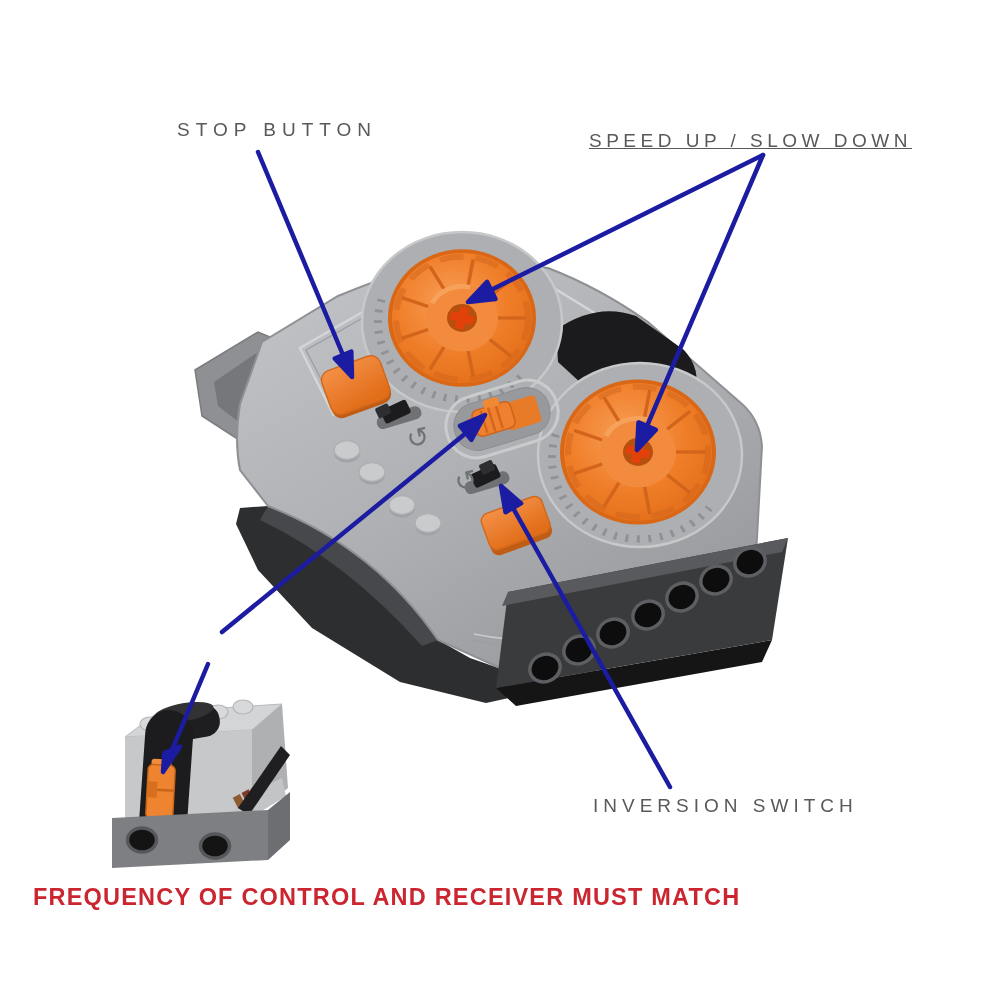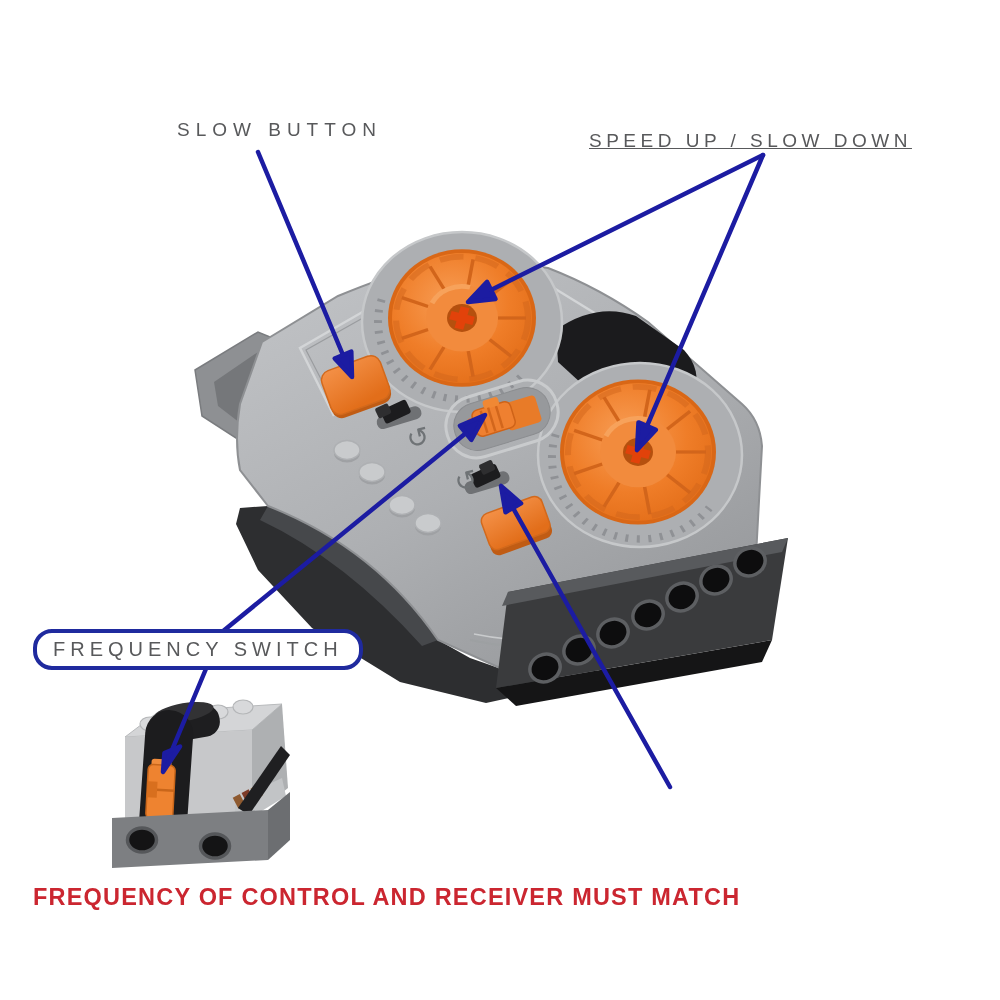--- a/index.html
+++ b/index.html
@@ -266,23 +266,21 @@
       <line x1="208" y1="664" x2="172" y2="750"></line>
       <polygon points="163,772 164.4,753.1 180,746.5"></polygon>
     </g>
     <g>
       <line x1="670" y1="787" x2="513" y2="508"></line>
       <polygon points="501,486 505.5,512.2 521.1,503.4"></polygon>
     </g>
   </g>
 </svg>
 
-  <div class="lbl" style="left:177px;top:119px;">SLOW BUTTON</div>
+  <div class="lbl" style="left:177px;top:119px;">STOP BUTTON</div>
 
   <div class="lbl lbl-speed" style="left:589px;top:130px;">SPEED UP / SLOW DOWN</div>
 
-  <div class="freq-box">
-    <span>FREQUENCY SWITCH</span>
-  </div>
-
+
+  <div class="lbl lbl-inversion" style="left:593px;top:795px;">INVERSION SWITCH</div>
 
   <div class="footer">FREQUENCY OF CONTROL AND RECEIVER MUST MATCH</div>
 </div>
 
 </body></html>

